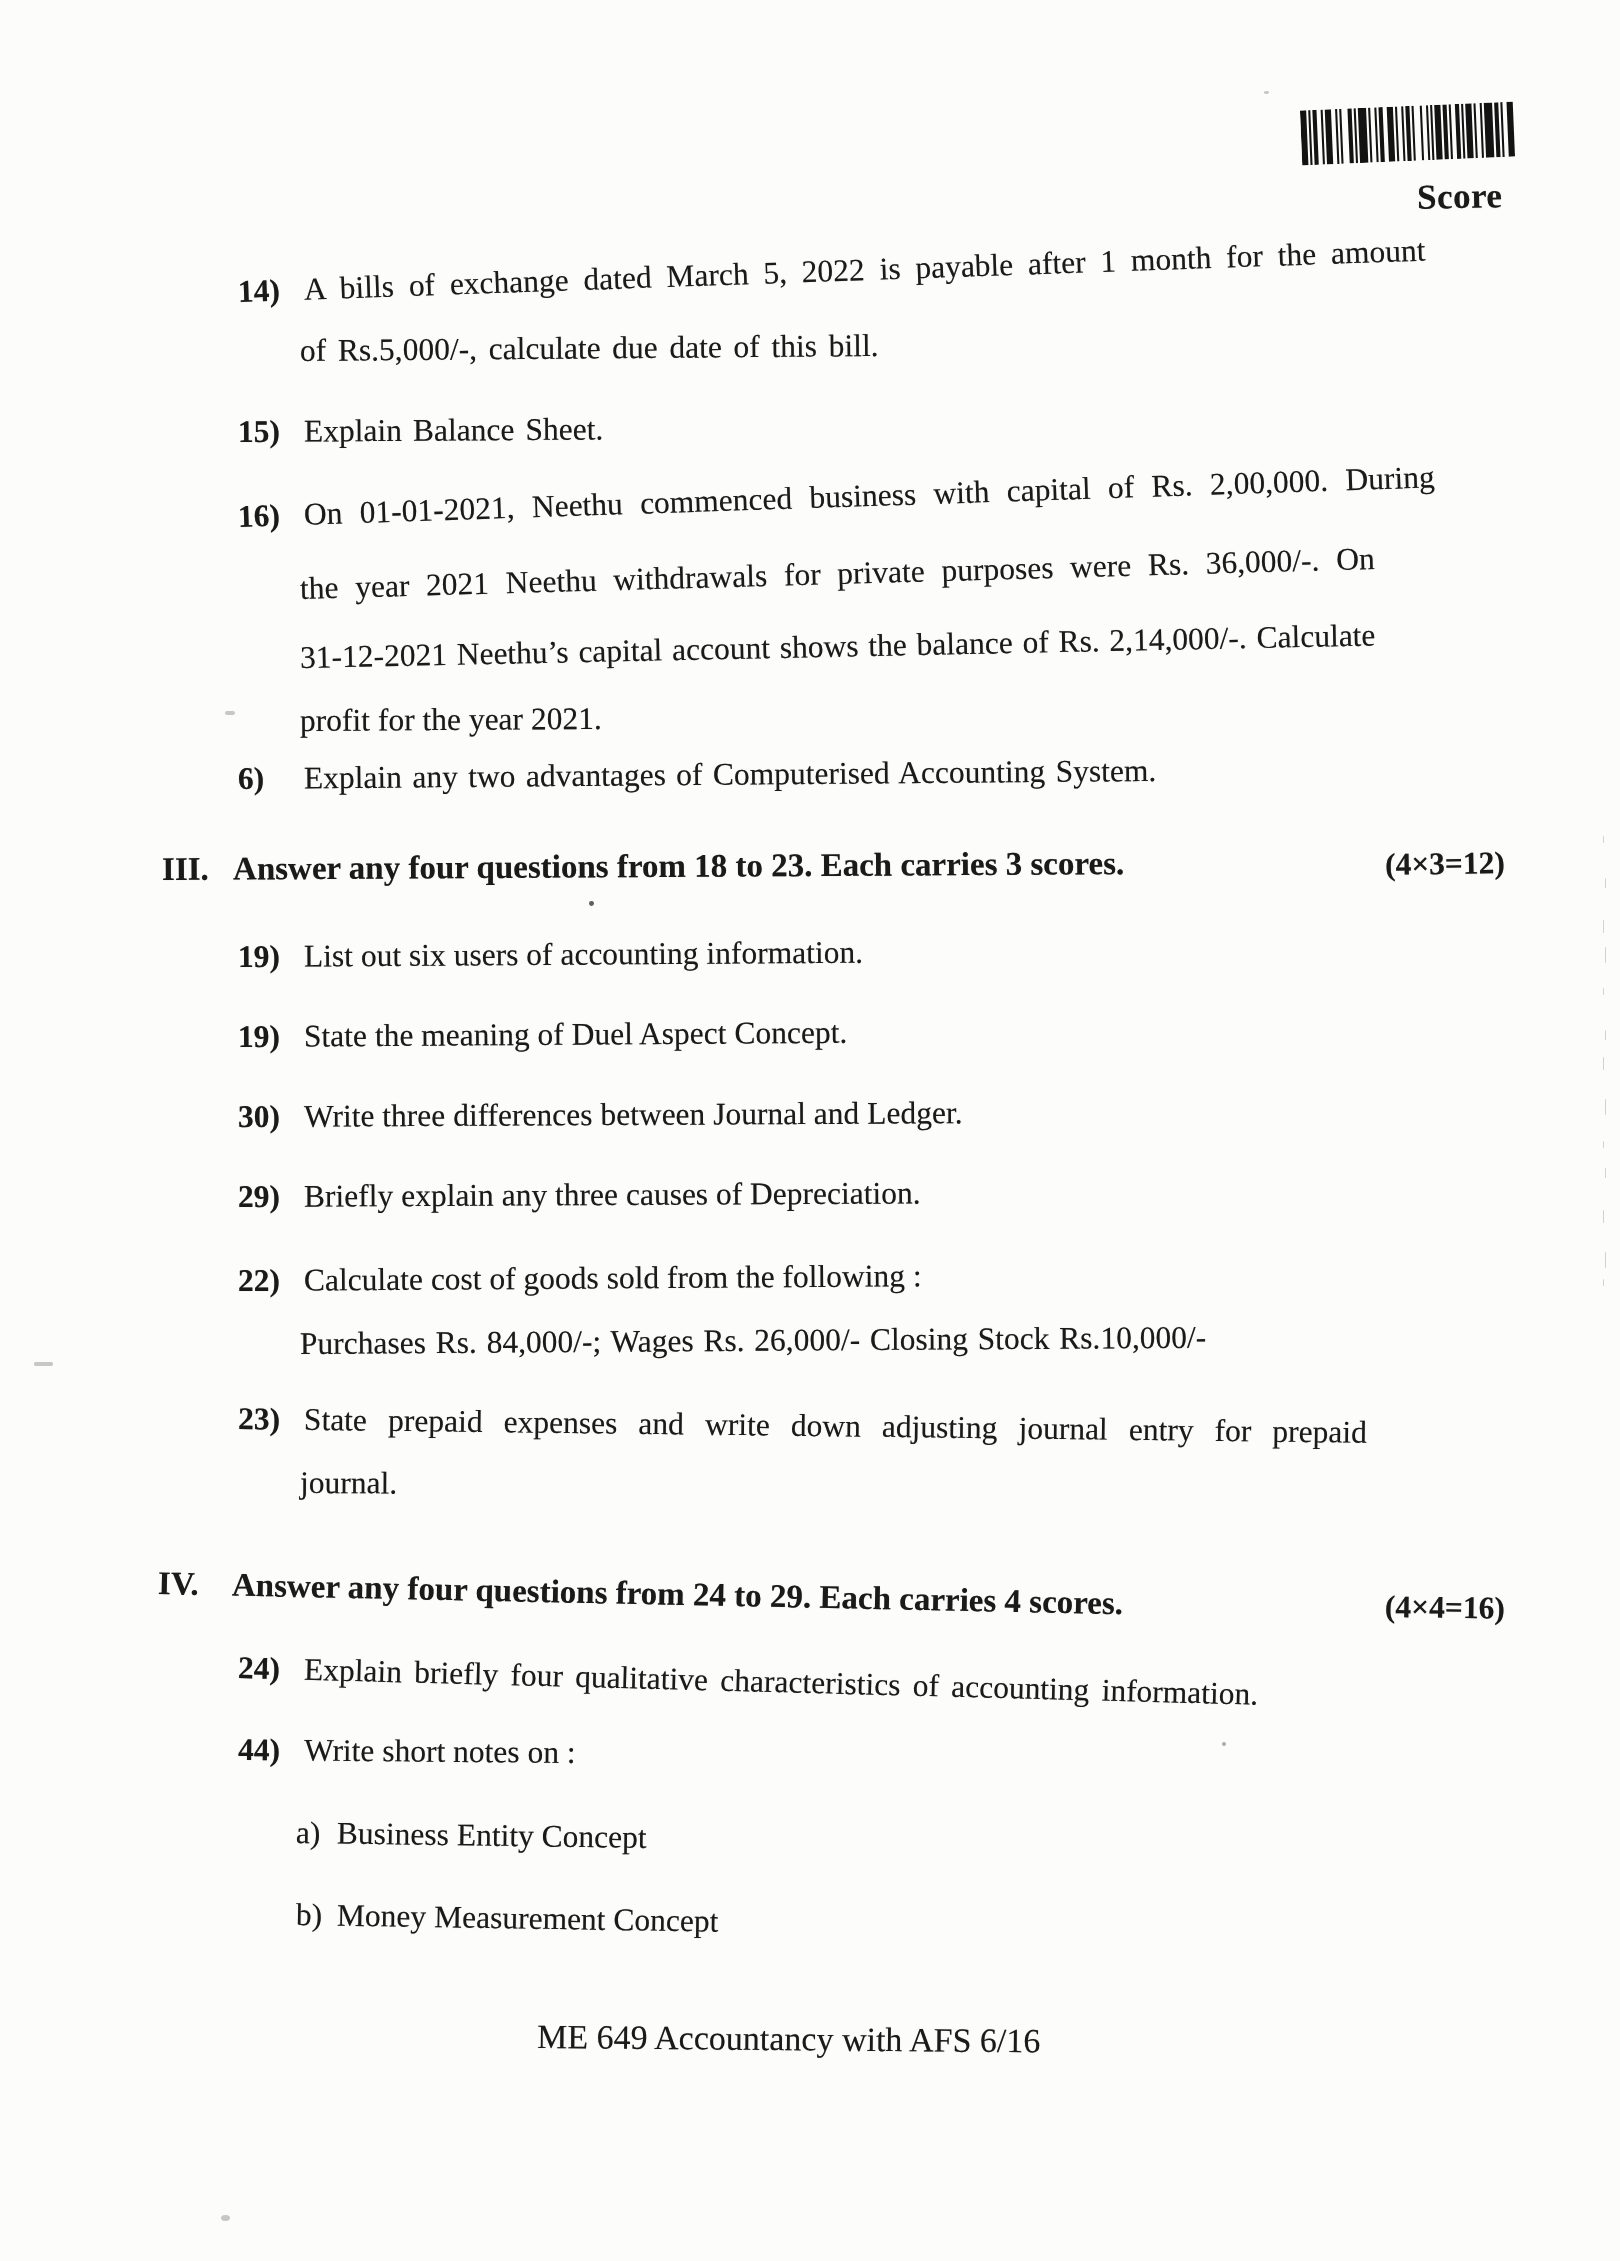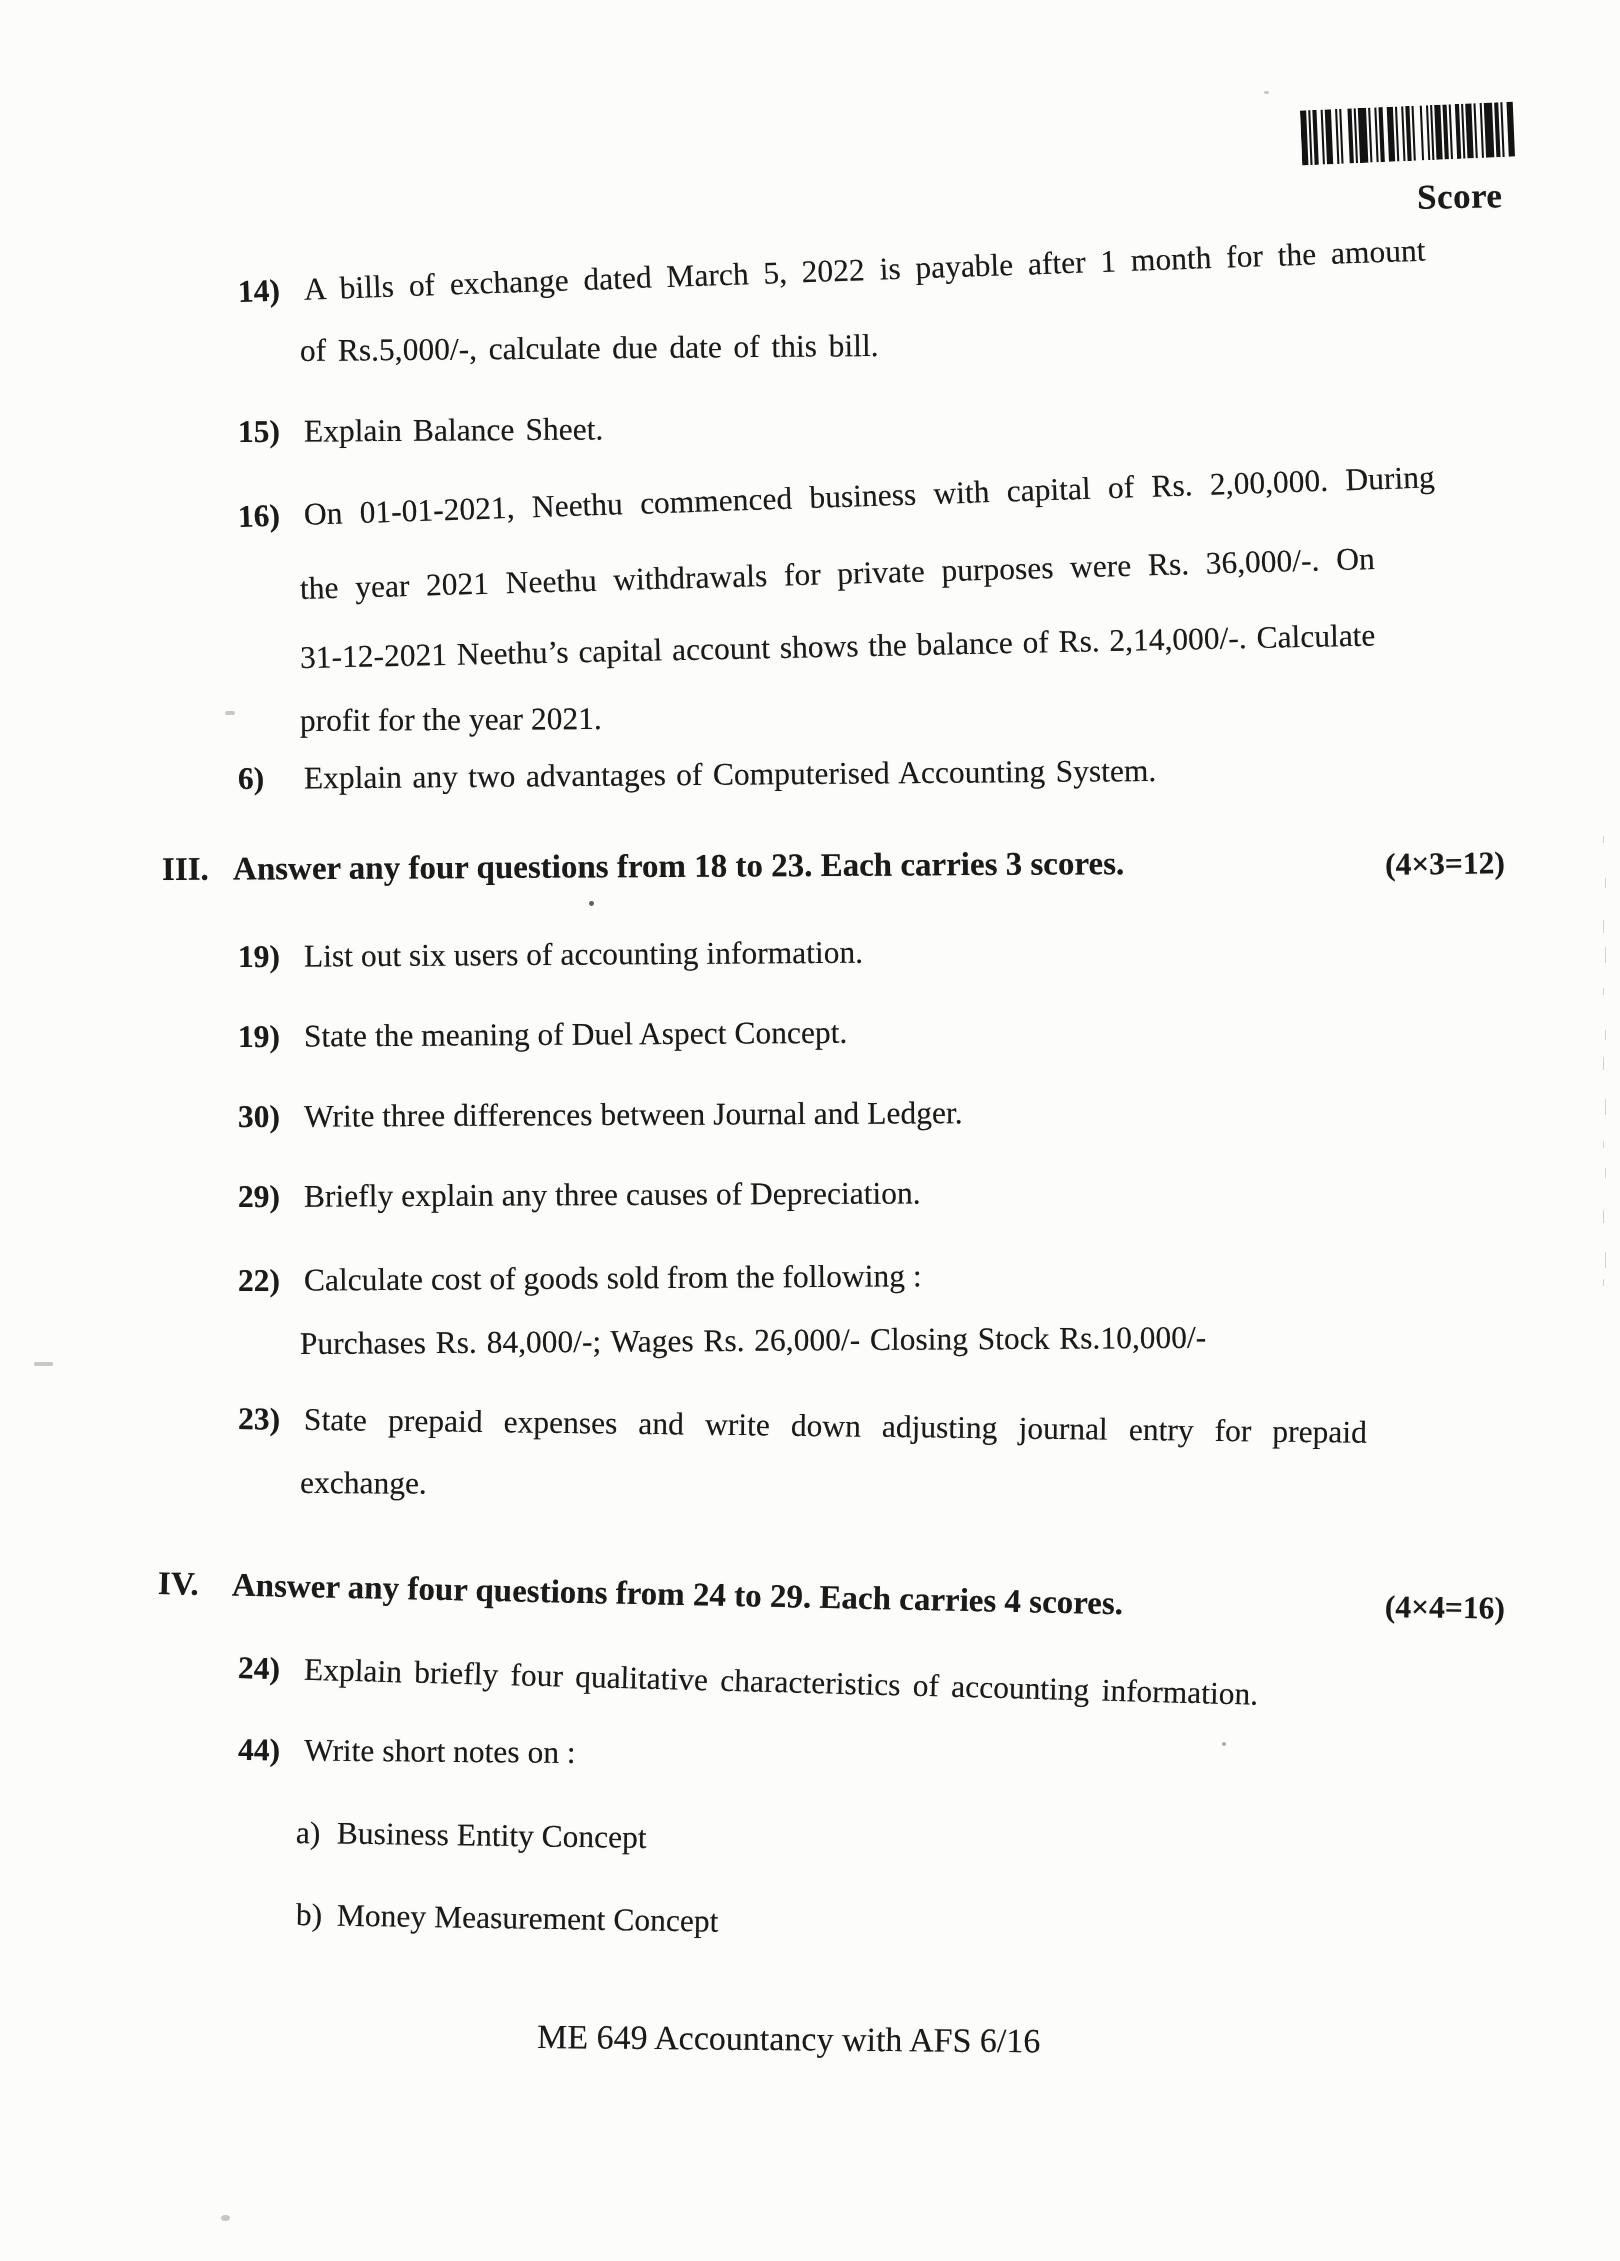--- a/index.html
+++ b/index.html
@@ -146,21 +146,21 @@
     <span class="qnum">22)</span><span>Calculate cost of goods sold from the following :</span>
   </div>
   <div class="line cont" style="top:1326px;transform:rotate(-.4deg);word-spacing:.06em">
     <span>Purchases Rs. 84,000/-; Wages Rs. 26,000/- Closing Stock Rs.10,000/-</span>
   </div>
 
   <div class="line" style="top:1401px;transform:rotate(.7deg);word-spacing:.42em">
     <span class="qnum">23)</span><span>State prepaid expenses and write down adjusting journal entry for prepaid</span>
   </div>
   <div class="line cont" style="top:1465px;transform:rotate(.3deg)">
-    <span>exchange.</span>
+    <span>journal.</span>
   </div>
 
   <div class="line sec" style="top:1565px;left:158px;transform:rotate(1.2deg)">
     <span class="snum" style="min-width:74px">IV.</span><span>Answer any four questions from 24 to 29. Each carries 4 scores.</span>
   </div>
   <div class="marks" style="top:1589px;transform:rotate(.8deg)">(4×4=16)</div>
 
   <div class="line" style="top:1650px;transform:rotate(1.5deg);word-spacing:.14em">
     <span class="qnum">24)</span><span>Explain briefly four qualitative characteristics of accounting information.</span>
   </div>

